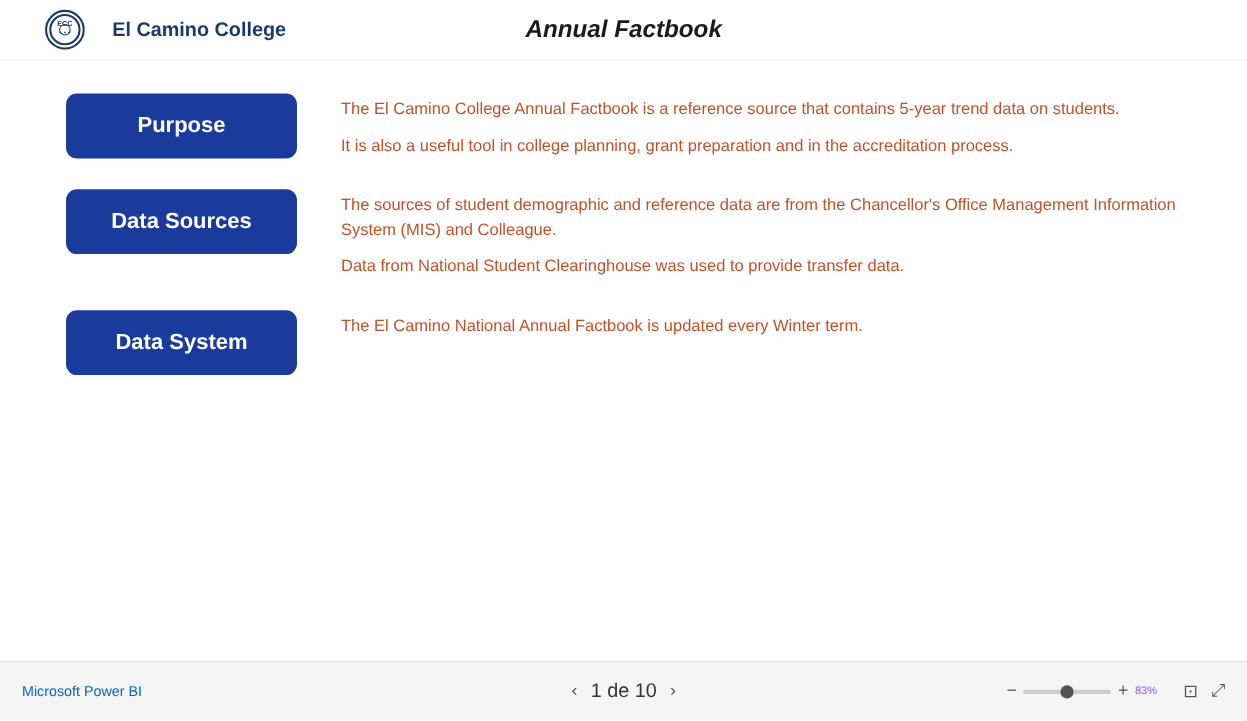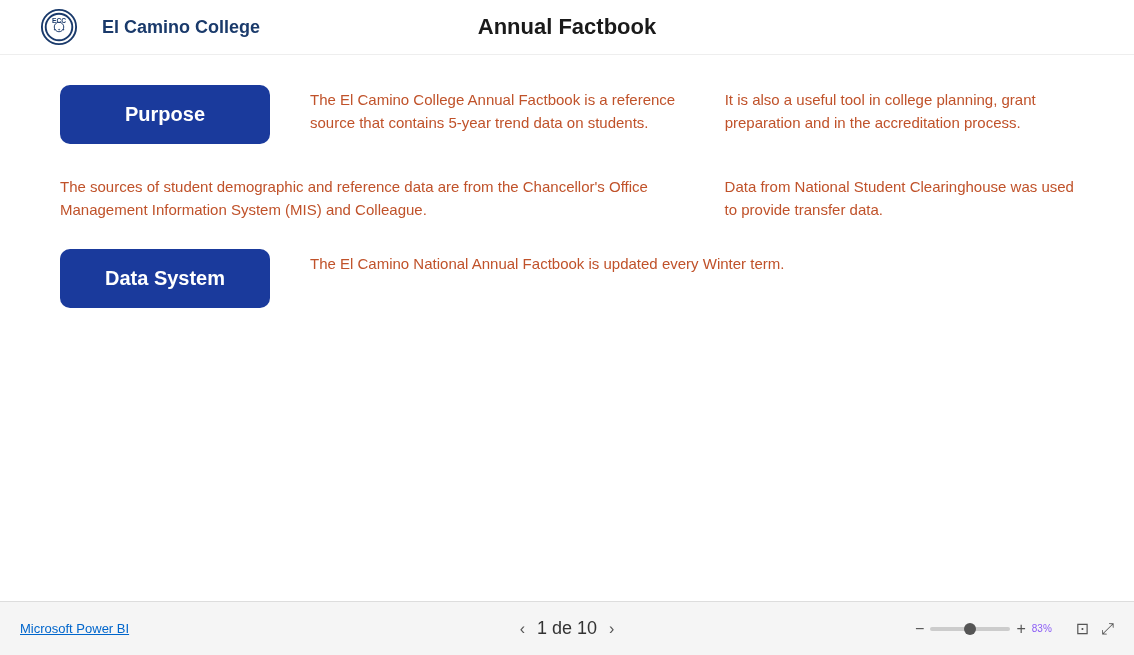--- a/index.html
+++ b/index.html
@@ -35,20 +35,21 @@
       height: 38px;
     }
     .logo-text {
       color: #1a3a6b;
       font-size: 18px;
       font-weight: 600;
     }
     .page-title {
       font-size: 22px;
       font-weight: 900;
+      font-style: italic;
       color: #1a1a1a;
       text-align: right;
     }
 
     
     .main-content {
       flex: 1;
       padding: 30px 60px 20px 60px;
       overflow: hidden;
     }
@@ -69,21 +70,21 @@
       padding: 18px 28px;
       min-width: 210px;
       text-align: center;
       flex-shrink: 0;
       cursor: default;
     }
 
     .section-text {
       flex: 1;
       display: flex;
-      flex-direction: row;
+      flex-direction: column;
       gap: 10px;
       padding-top: 4px;
     }
 
     .section-text p {
       font-size: 15px;
       color: #c0522a;
       line-height: 1.5;
     }
 
@@ -99,21 +100,20 @@
       flex-shrink: 0;
     }
 
     .footer-left {
       display: flex;
       align-items: center;
     }
     .footer-link {
       color: #0066cc;
       font-size: 13px;
-      text-decoration: underline;
       cursor: pointer;
     }
 
     .footer-center {
       display: flex;
       align-items: center;
       gap: 12px;
       position: absolute;
       left: 50%;
       transform: translateX(-50%);
@@ -206,20 +206,23 @@
     <div class="label-btn">
       <span>Purpose</span>
     </div>
     <div class="section-text">
       <p>The El Camino College Annual Factbook is a reference source that contains 5-year trend data on students.</p>
       <p>It is also a useful tool in college planning, grant preparation and in the accreditation process.</p>
     </div>
   </div>
 
   <div class="section-row">
+    <div class="label-btn">
+      <span>Data Sources</span>
+    </div>
     <div class="section-text">
       <p>The sources of student demographic and reference data are from the Chancellor's Office Management Information System (MIS) and Colleague.</p>
       <p>Data from National Student Clearinghouse was used to provide transfer data.</p>
     </div>
   </div>
 
   <div class="section-row">
     <div class="label-btn">
       <span>Data System</span>
     </div>

